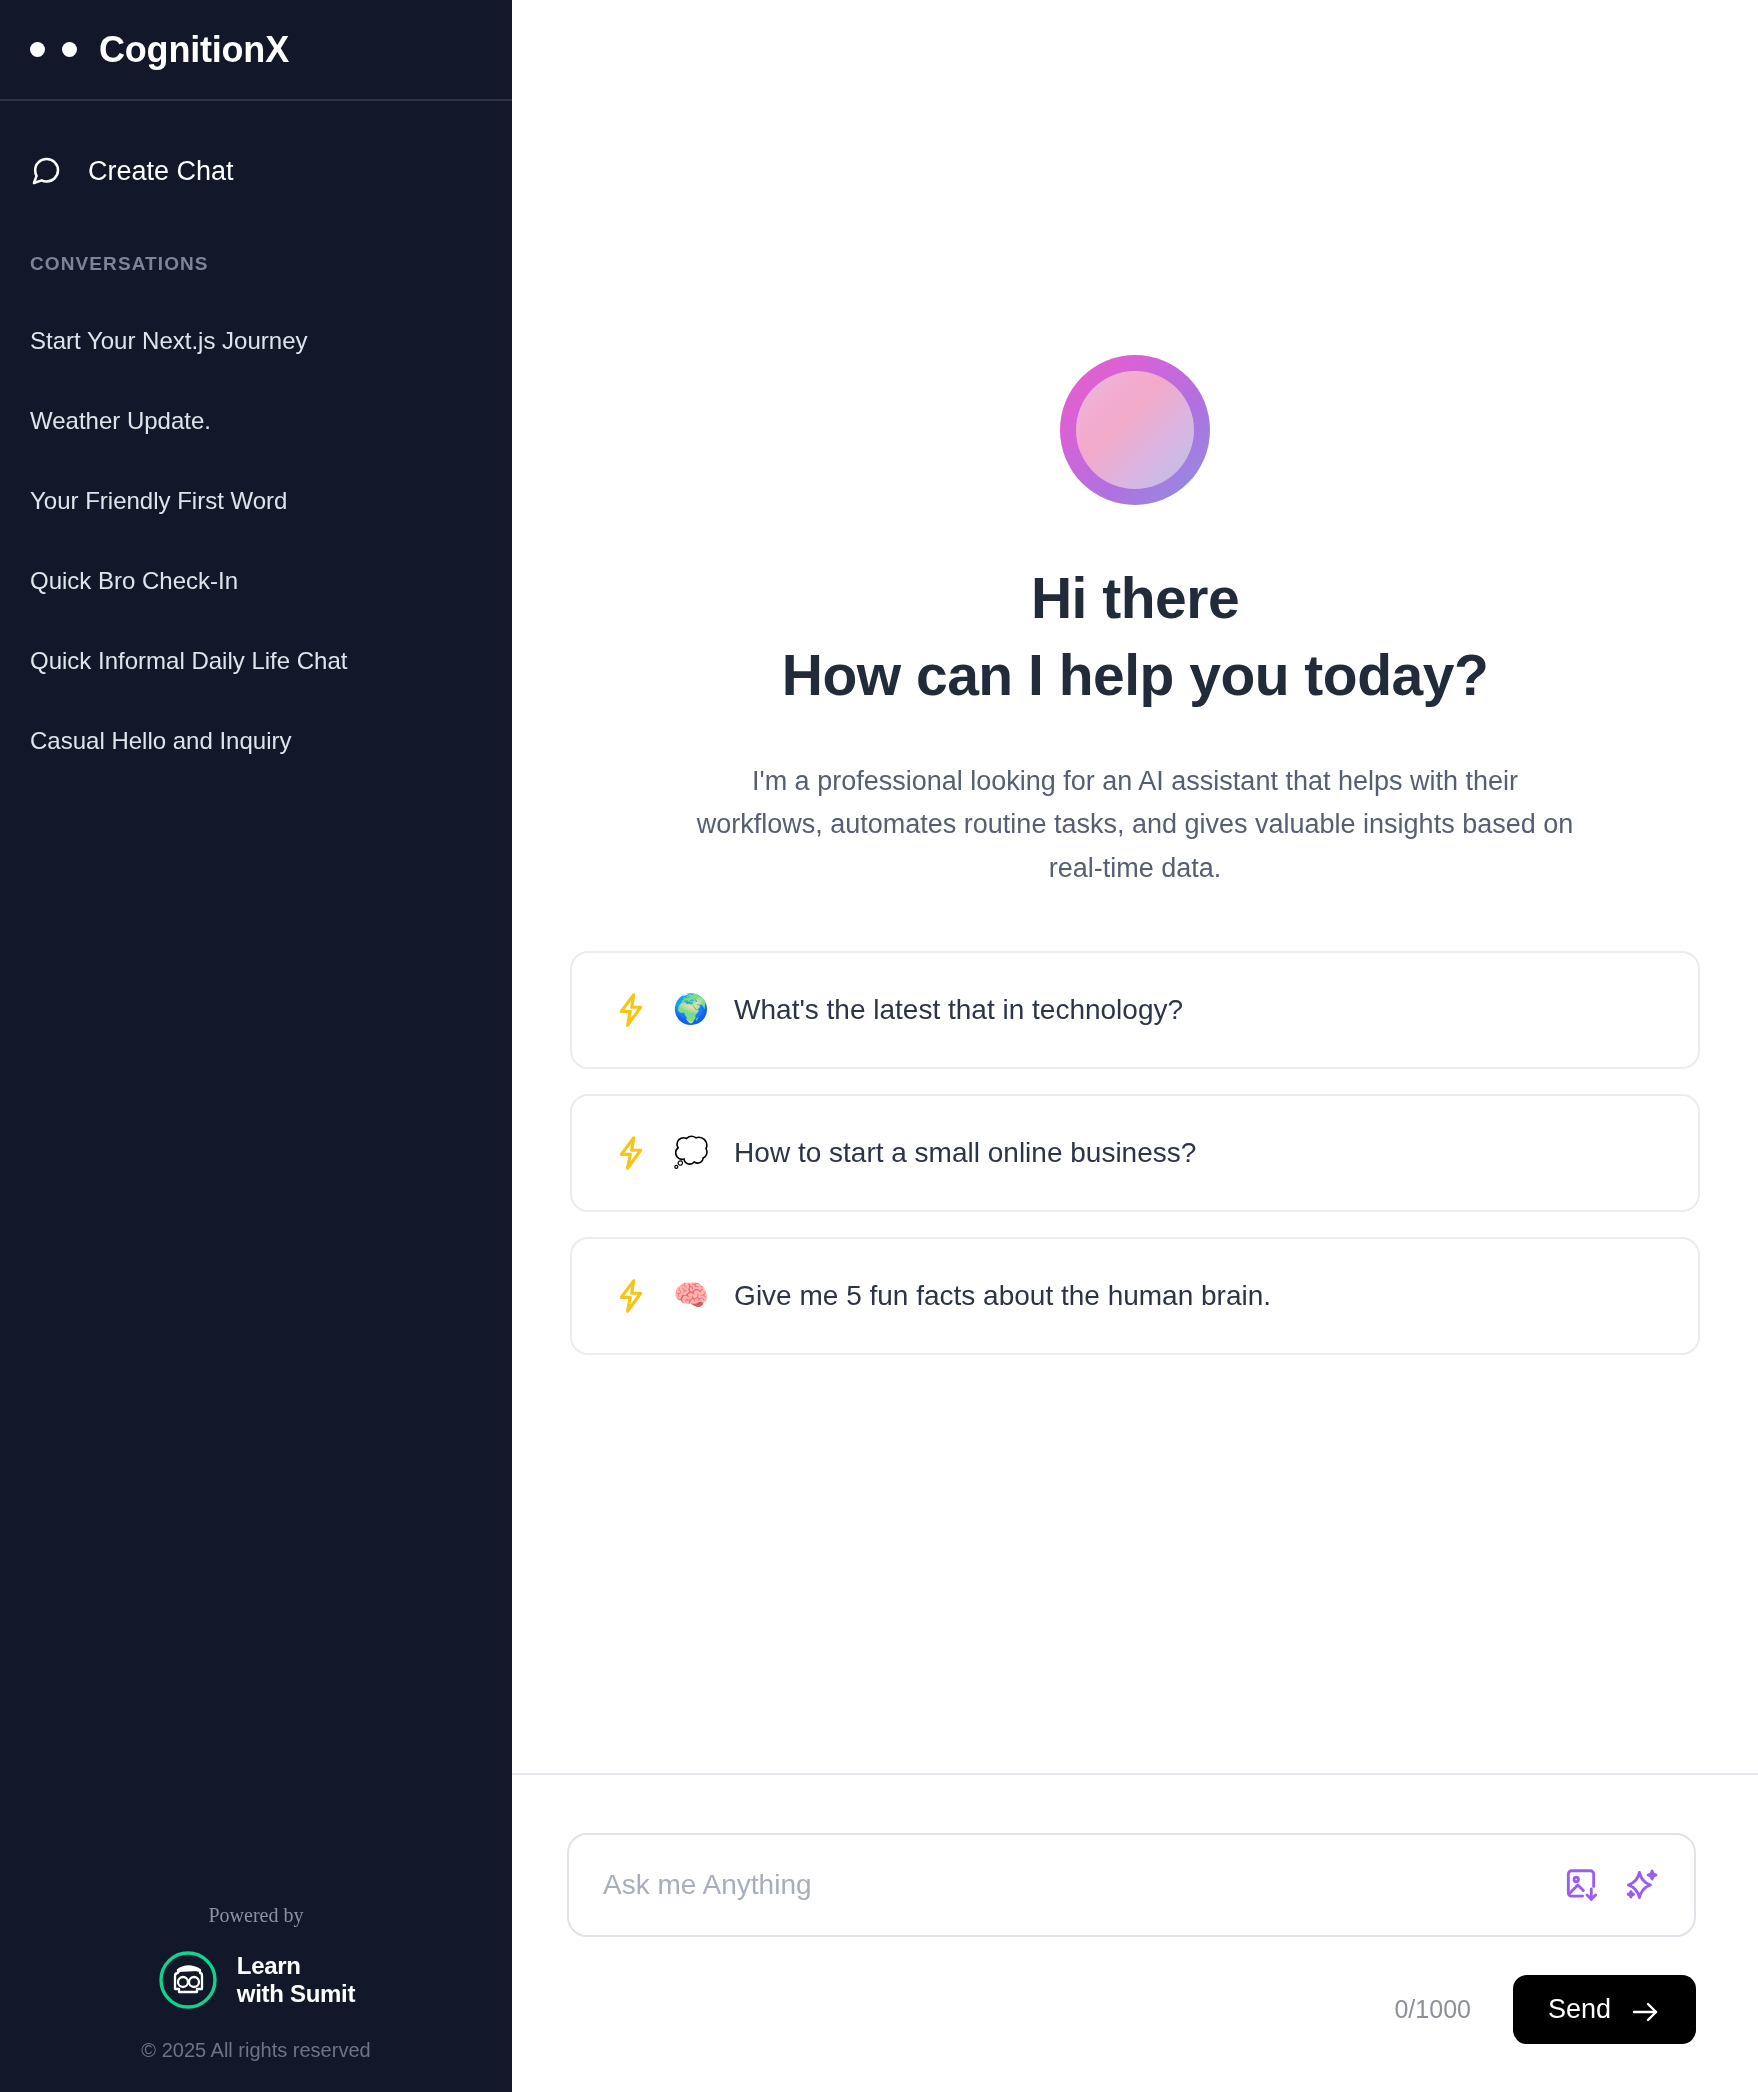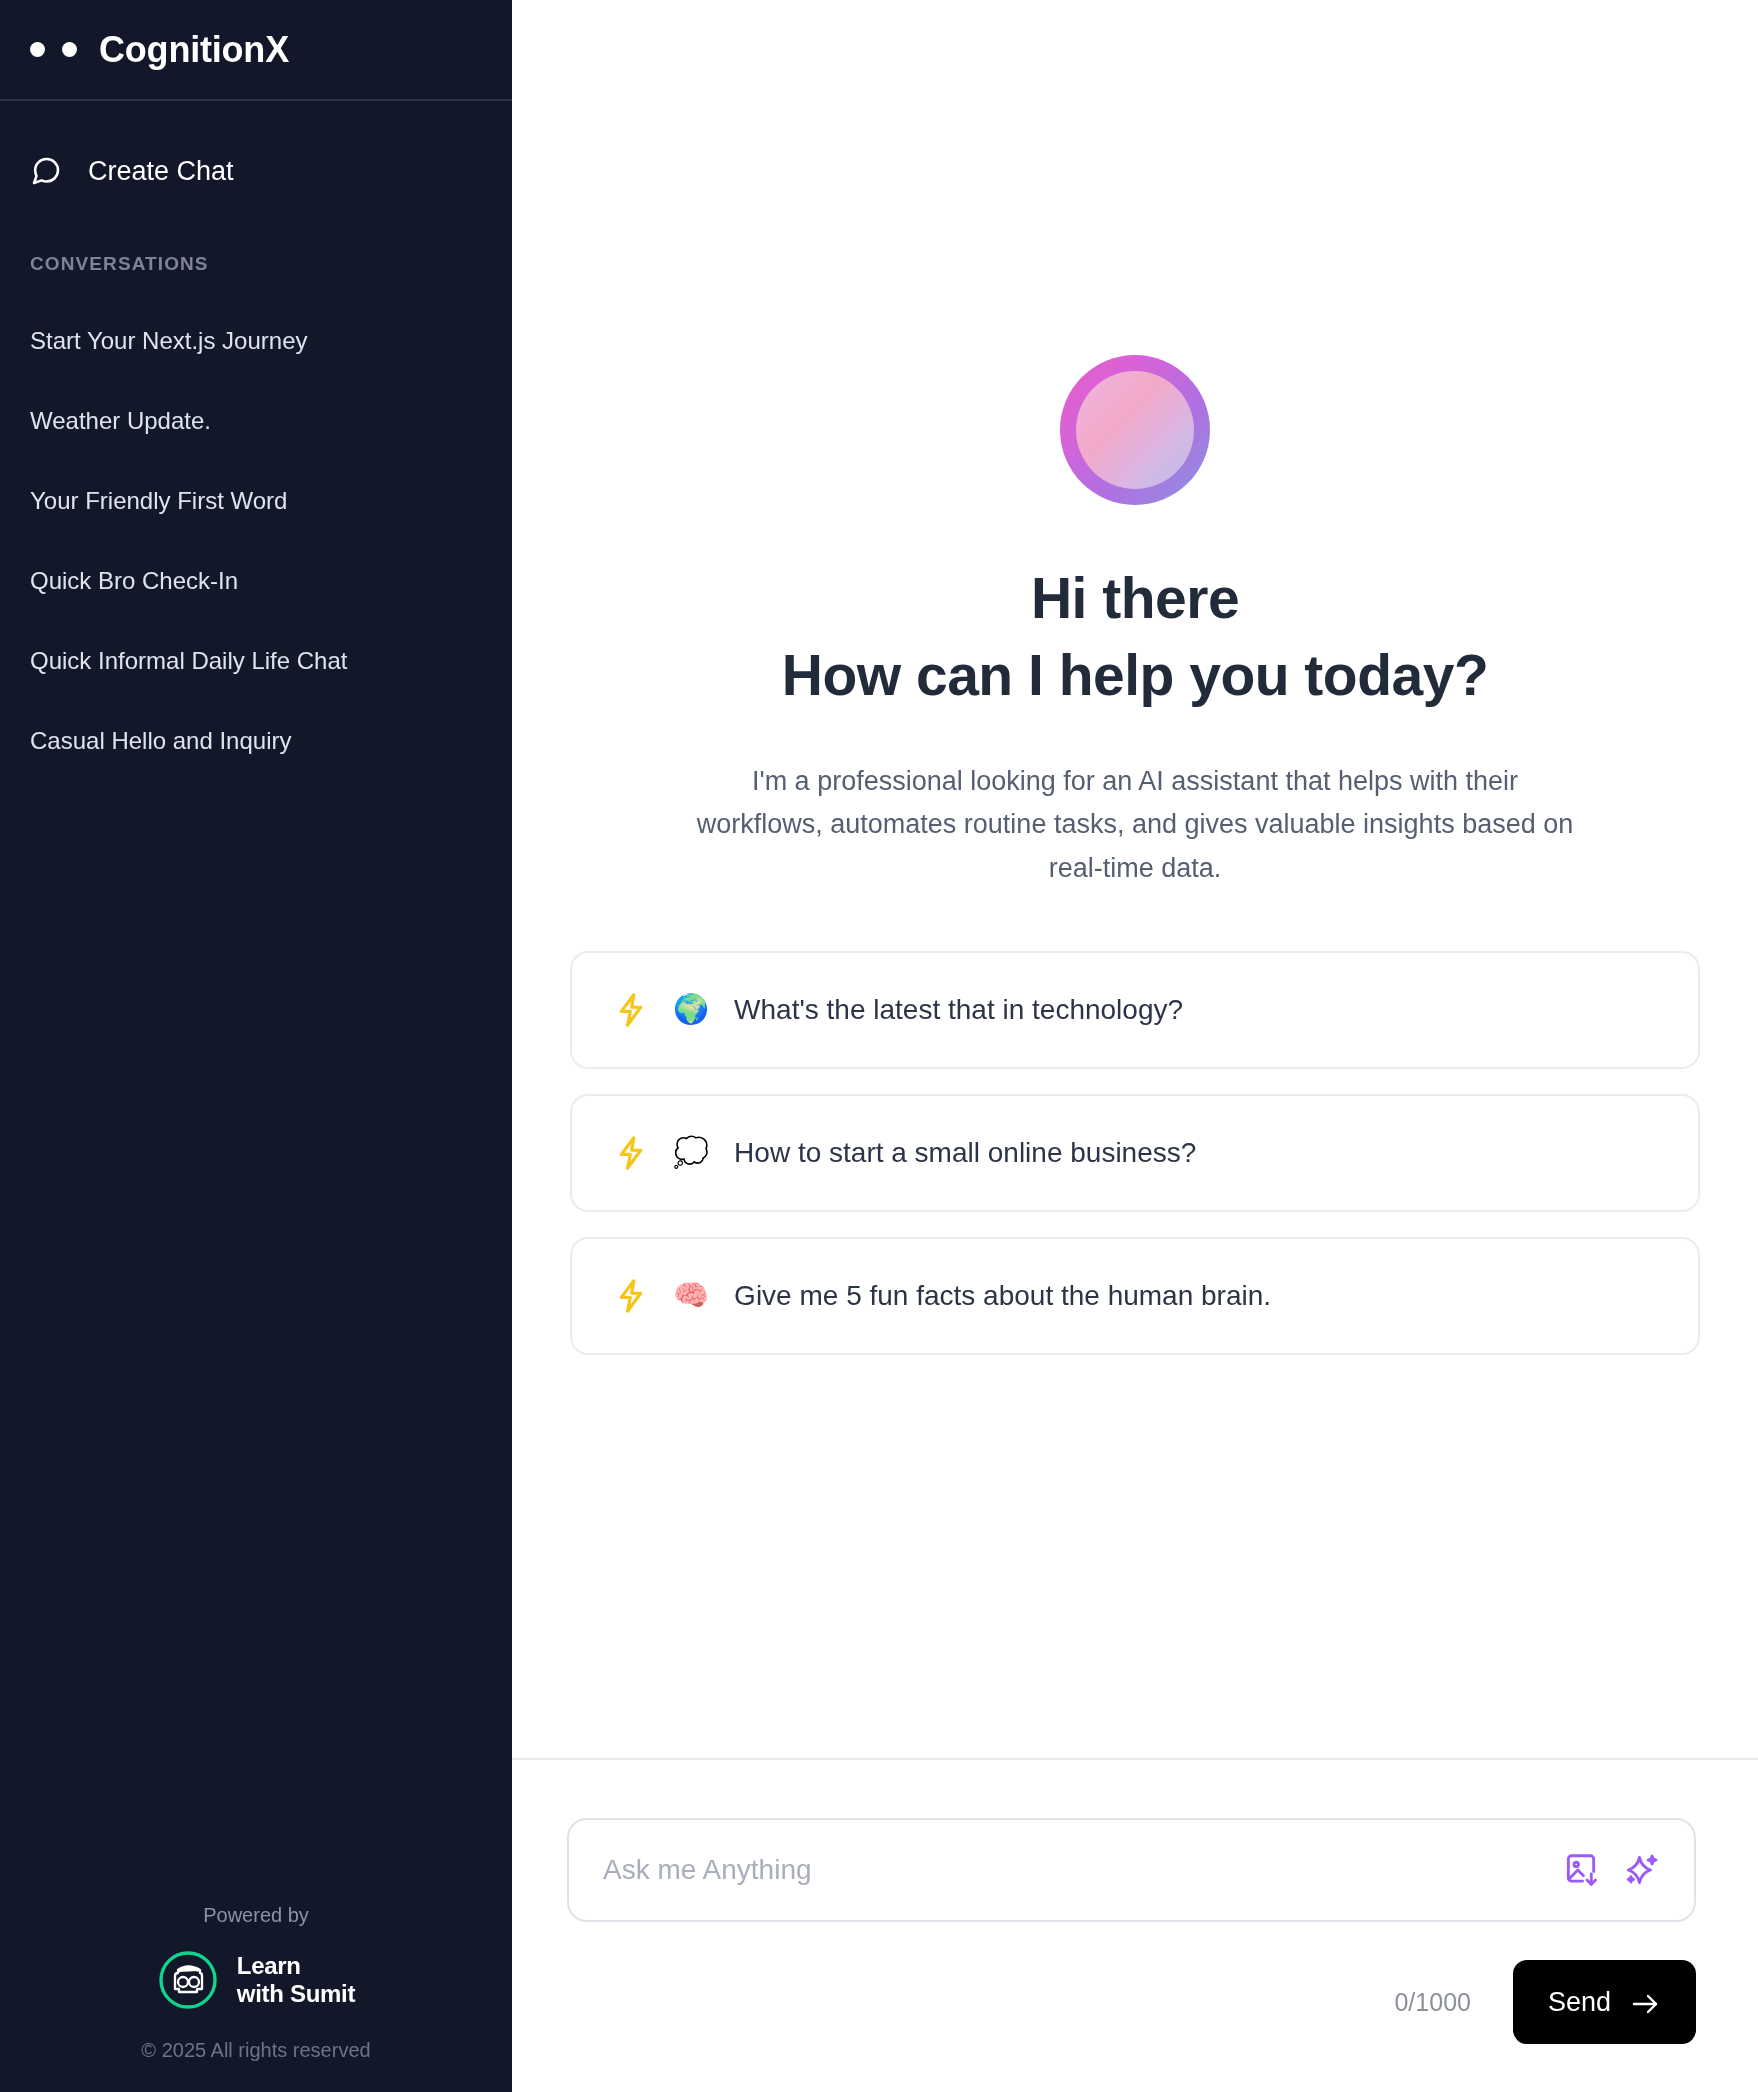--- a/index.html
+++ b/index.html
@@ -108,20 +108,21 @@
     padding: 0 30px 30px 30px;
     text-align: center;
     display: flex;
     flex-direction: column;
     align-items: center;
   }
   .powered-by {
     color: #8a93a6;
     font-size: 20px;
     margin-bottom: 22px;
+    font-family: Liberation Serif, serif;
   }
   .brand-row {
     display: flex;
     align-items: center;
     gap: 18px;
     margin-bottom: 28px;
   }
   .brand-mark { width: 62px; height: 62px; display:block; flex: 0 0 62px;}
   .brand-name {
     color: #ffffff;
@@ -267,21 +268,21 @@
   }
   .char-count {
     color: #8b9099;
     font-size: 25px;
   }
   .send-button {
     background: #000000;
     color: #ffffff;
     border: none;
     border-radius: 14px;
-    height: 84px;
+    height: 69px;
     padding: 0 35px;
     display: flex;
     align-items: center;
     gap: 20px;
     font-family: "Liberation Sans", sans-serif;
     font-size: 27px;
     cursor: pointer;
   }
   .send-arrow { width: 30px; height: 22px; display: block; }
 </style>

